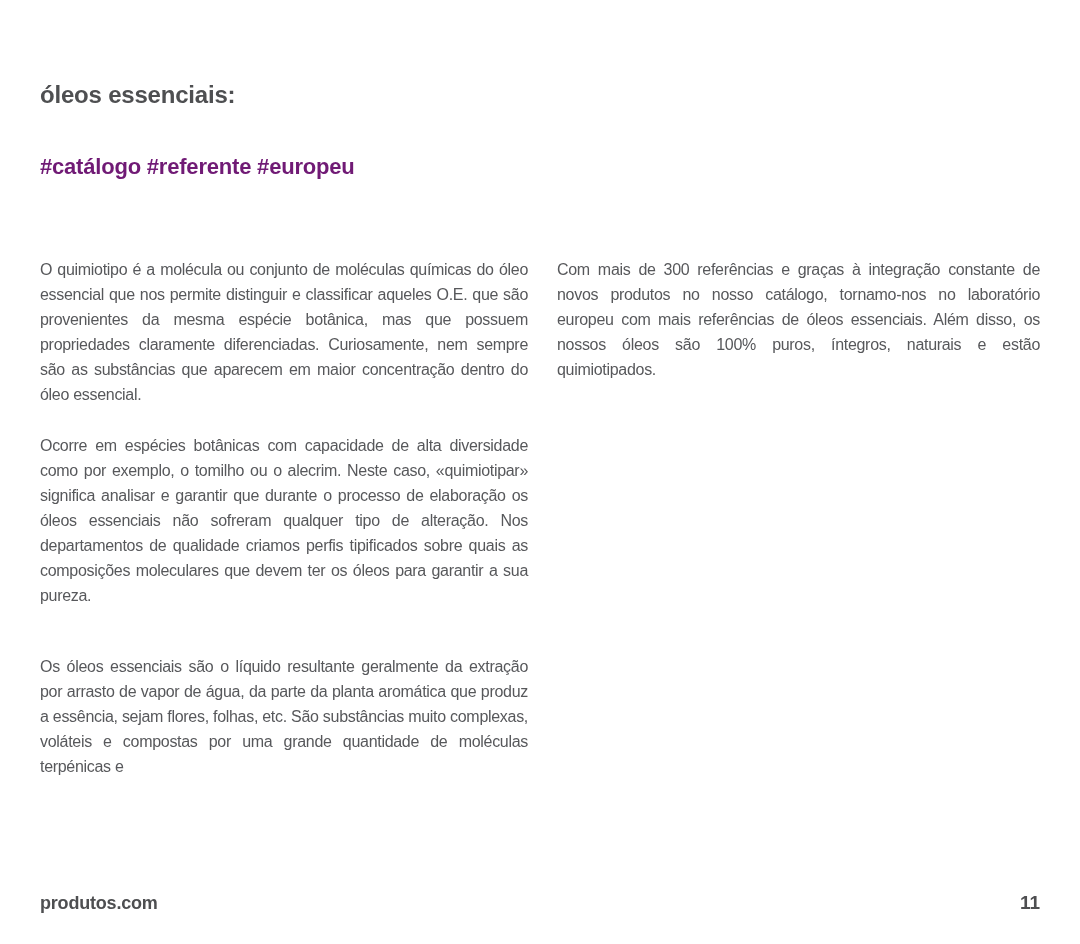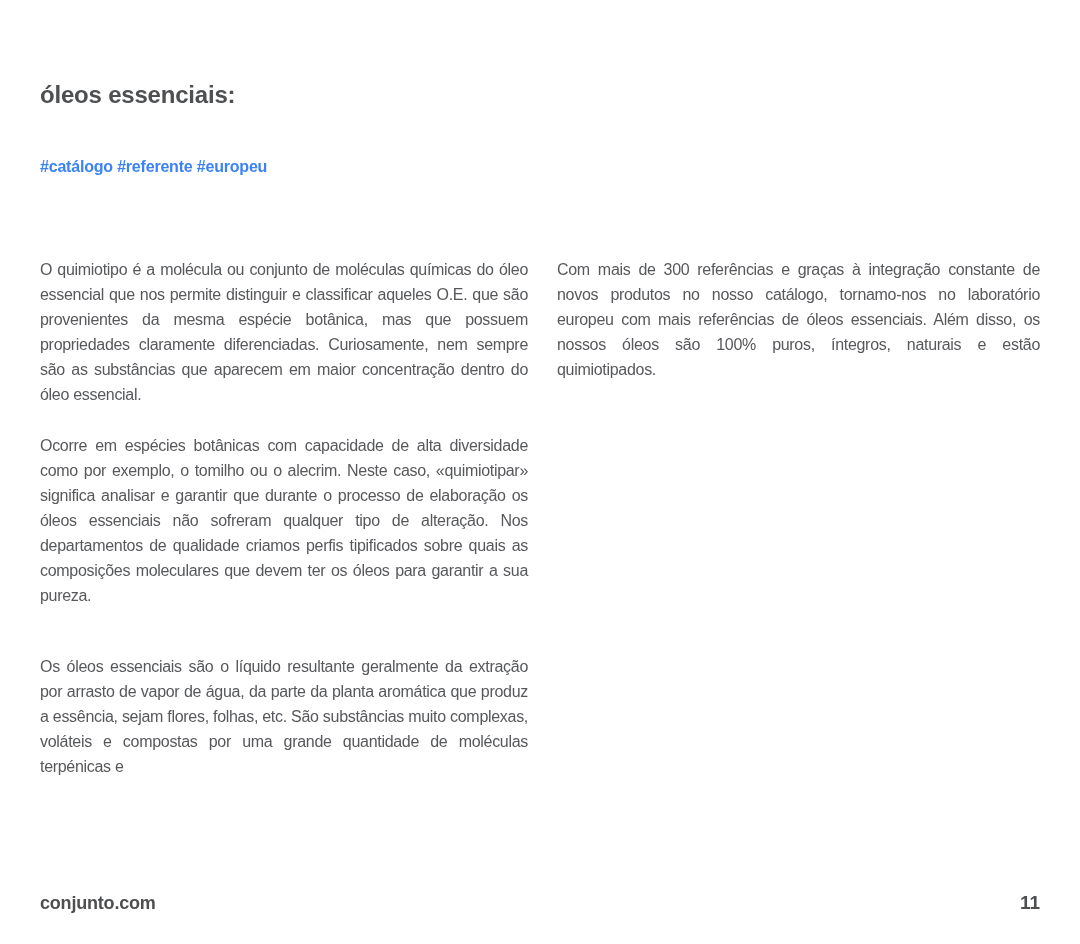--- a/index.html
+++ b/index.html
@@ -22,24 +22,24 @@
     font-size: 24px;
     line-height: 42px;
     font-weight: bold;
     color: #4e4f51;
     letter-spacing: -0.2px;
   }
   .hashtags {
     position: absolute;
     left: 40px;
     top: 152px;
-    font-size: 16px;
+    font-size: 22px;
     line-height: 30px;
     font-weight: bold;
-    color: #3b82f6;
+    color: #701a75;
     letter-spacing: -0.2px;
   }
   .columns {
     position: absolute;
     left: 40px;
     top: 257px;
     width: 1000px;
     display: flex;
     gap: 29px;
   }
@@ -99,17 +99,17 @@
       <p>O quimiotipo é a molécula ou conjunto de moléculas químicas do óleo essencial que nos permite distinguir e classificar aqueles O.E. que são provenientes da mesma espécie botânica, mas que possuem propriedades claramente diferenciadas. Curiosamente, nem sempre são as substâncias que aparecem em maior concentração dentro do óleo essencial.</p>
       <p class="gap-after-lg">Ocorre em espécies botânicas com capacidade de alta diversidade como por exemplo, o tomilho ou o alecrim. Neste caso, «quimiotipar» significa analisar e garantir que durante o processo de elaboração os óleos essenciais não sofreram qualquer tipo de alteração. Nos departamentos de qualidade criamos perfis tipificados sobre quais as composições moleculares que devem ter os óleos para garantir a sua pureza.</p>
       <p>Os óleos essenciais são o líquido resultante geralmente da extração por arrasto de vapor de água, da parte da planta aromática que produz a essência, sejam flores, folhas, etc. São substâncias muito complexas, voláteis e compostas por uma grande quantidade de moléculas terpénicas e</p>
     </div>
     <div class="col col-right">
       <p class="gap-after-lg">Com mais de 300 referências e graças à integração constante de novos produtos no nosso catálogo, tornamo-nos no laboratório europeu com mais referências de óleos essenciais. Além disso, os nossos óleos são 100% puros, íntegros, naturais e estão quimiotipados.</p>
     </div>
   </div>
 
   <div class="footer">
-    <span class="site">conjunto.com</span>
+    <span class="site">produtos.com</span>
     <span class="page-num">11</span>
   </div>
 
 </div>
 
 </body></html>

